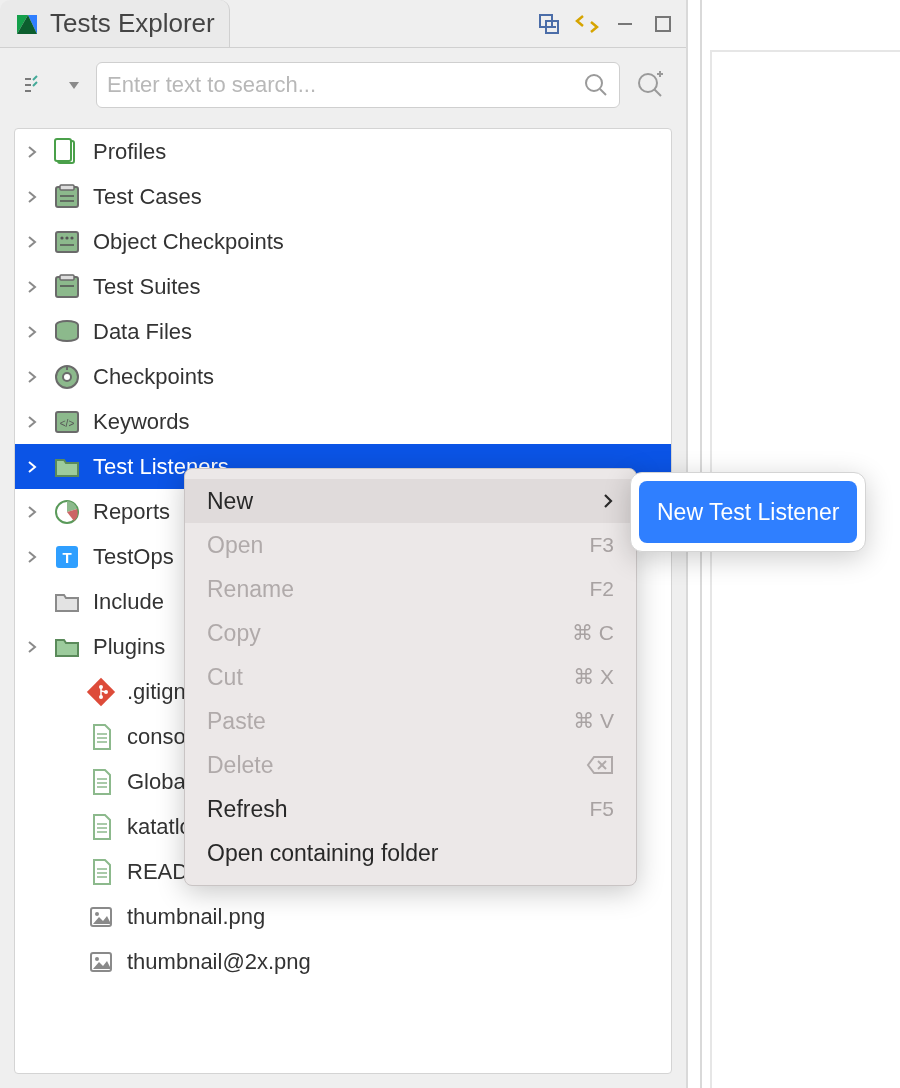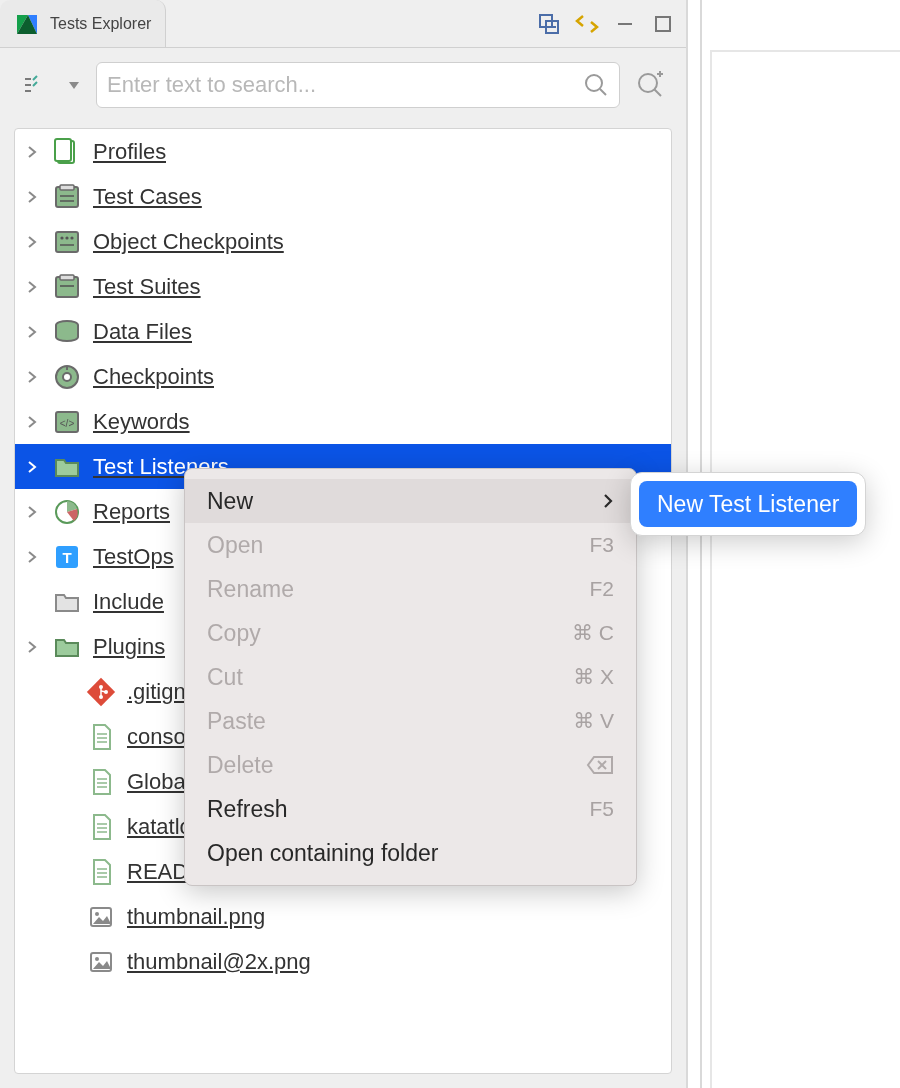--- a/index.html
+++ b/index.html
@@ -35,21 +35,21 @@
     gap: 10px;
     padding: 0 14px;
     height: 100%;
     background: #eaeaea;
     border-right: 1px solid #d0d0d0;
     border-radius: 10px 10px 0 0;
   }
   .tab .logo {
     width: 26px; height: 26px;
   }
-  .tab-title { font-size: 16px; color: #444; }
+  .tab-title { font-size: 26px; color: #444; }
   .tab-tools {
     display: flex;
     gap: 12px;
     padding-right: 10px;
   }
   .tool-btn {
     width: 26px; height: 26px;
     display: flex; align-items: center; justify-content: center;
     cursor: pointer;
   }
@@ -86,21 +86,20 @@
     background: transparent;
   }
   .search-input input::placeholder { color: #b8b8b8; }
   .tree {
     position: absolute;
     left: 14px; right: 14px; top: 128px; bottom: 14px;
     background: #fff;
     border: 1px solid #d4d4d4;
     border-radius: 4px;
     overflow: hidden;
-    text-decoration: underline;
   }
   .tree-row {
     display: flex;
     align-items: center;
     height: 45px;
     gap: 10px;
     padding-left: 8px;
     cursor: pointer;
   }
   .tree-row .chevron {
@@ -153,21 +152,21 @@
     left: 630px;
     top: 472px;
     background: #fff;
     border: 1px solid #d4d4d4;
     border-radius: 12px;
     box-shadow: 0 6px 28px rgba(0,0,0,0.20);
     padding: 8px;
     z-index: 60;
   }
   .submenu-item {
-    height: 46px;
+    height: 62px;
     display: flex;
     align-items: center;
     padding: 0 18px;
     background: #2f7fff;
     color: #fff;
     font-size: 23px;
     border-radius: 8px;
     white-space: nowrap;
     cursor: pointer;
   }

